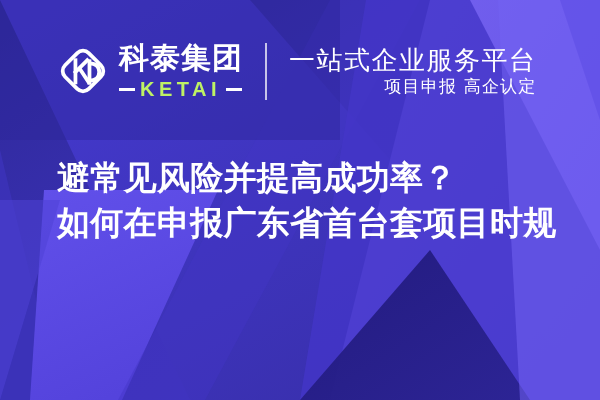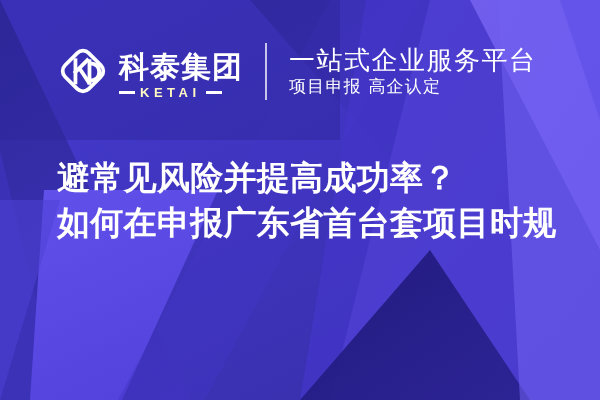--- a/index.html
+++ b/index.html
@@ -48,21 +48,21 @@
   .logo-mark {
     width: 54px;
     height: 54px;
     flex: 0 0 54px;
     margin-right: 9px;
   }
 
   .logo-wordmark {
     display: flex;
     flex-direction: column;
-    justify-content: flex-end;
+    justify-content: space-between;
     height: 56px;
   }
 
   .logo-cn {
     font-family: "Liberation Sans", "DejaVu Sans", sans-serif;
     font-size: 30px;
     font-weight: 700;
     color: #ffffff;
     letter-spacing: 1px;
     line-height: 1.02;
@@ -77,41 +77,42 @@
   }
   .logo-rule {
     display: block;
     width: 16px;
     height: 3px;
     background: #ffffff;
     flex: 0 0 auto;
   }
   .logo-en {
     font-family: "Liberation Sans", "DejaVu Sans", sans-serif;
-    font-size: 13px;
+    font-size: 20px;
     font-weight: 700;
-    color: #fef9c3;
+    color: #bef264;
     letter-spacing: 4.5px;
     line-height: 1;
     white-space: nowrap;
   }
 
   .header-divider {
     width: 2px;
     height: 57px;
     background: rgba(255,255,255,0.72);
     margin: 0 22px 0 22px;
     flex: 0 0 2px;
   }
 
   .tagline-block {
     display: flex;
     flex-direction: column;
     justify-content: center;
     height: 62px;
+    align-items: flex-end;
   }
 
   .tagline-main {
     font-family: "DejaVu Sans", "Liberation Sans", sans-serif;
     font-size: 26px;
     font-weight: 400;
     color: #ffffff;
     letter-spacing: 1.5px;
     line-height: 1.15;
     white-space: nowrap;

